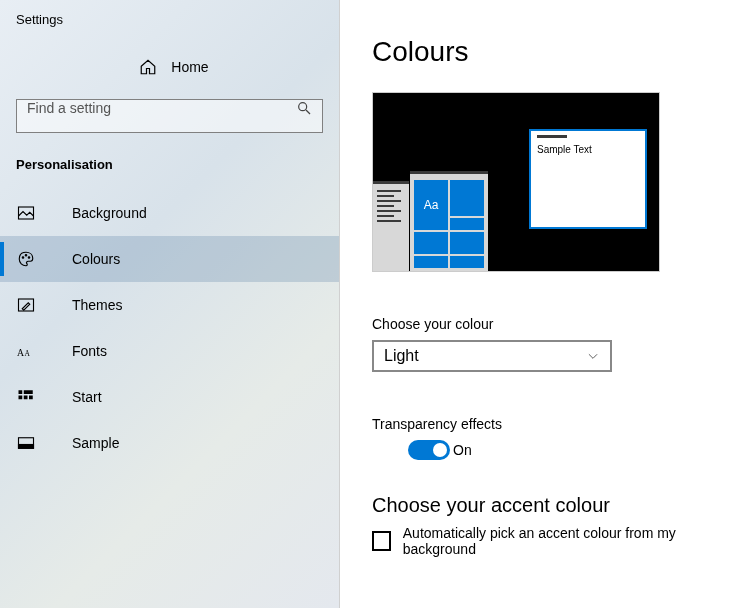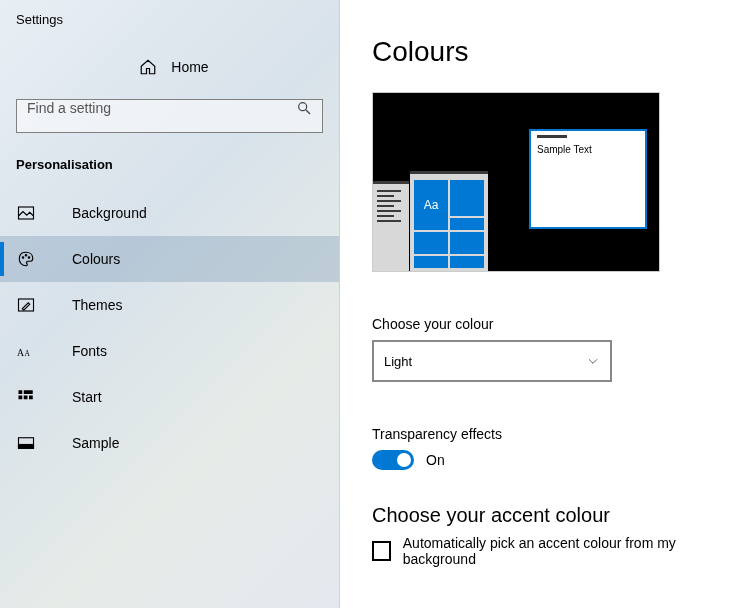--- a/index.html
+++ b/index.html
@@ -179,34 +179,35 @@
     margin-top: 44px;
     margin-bottom: 8px;
   }
   .field-label.large {
     font-size: 20px;
     font-weight: 400;
     margin-top: 34px;
   }
   .select-box {
     width: 240px;
-    height: 42px;
+    height: 32px;
     border: 2px solid #888;
     display: flex;
     align-items: center;
     justify-content: space-between;
     padding: 0 10px;
     cursor: pointer;
-    font-size: 13px;
+    font-size: 16px;
   }
   .chevron svg { display: block; }
   .toggle-row {
     display: flex;
     align-items: center;
-    gap: 12px;
+    gap: 3px;
+    margin-left: 36px;
   }
   .toggle {
     width: 42px;
     height: 20px;
     border-radius: 10px;
     background: #0078d4;
     position: relative;
     cursor: pointer;
   }
   .toggle .knob {

